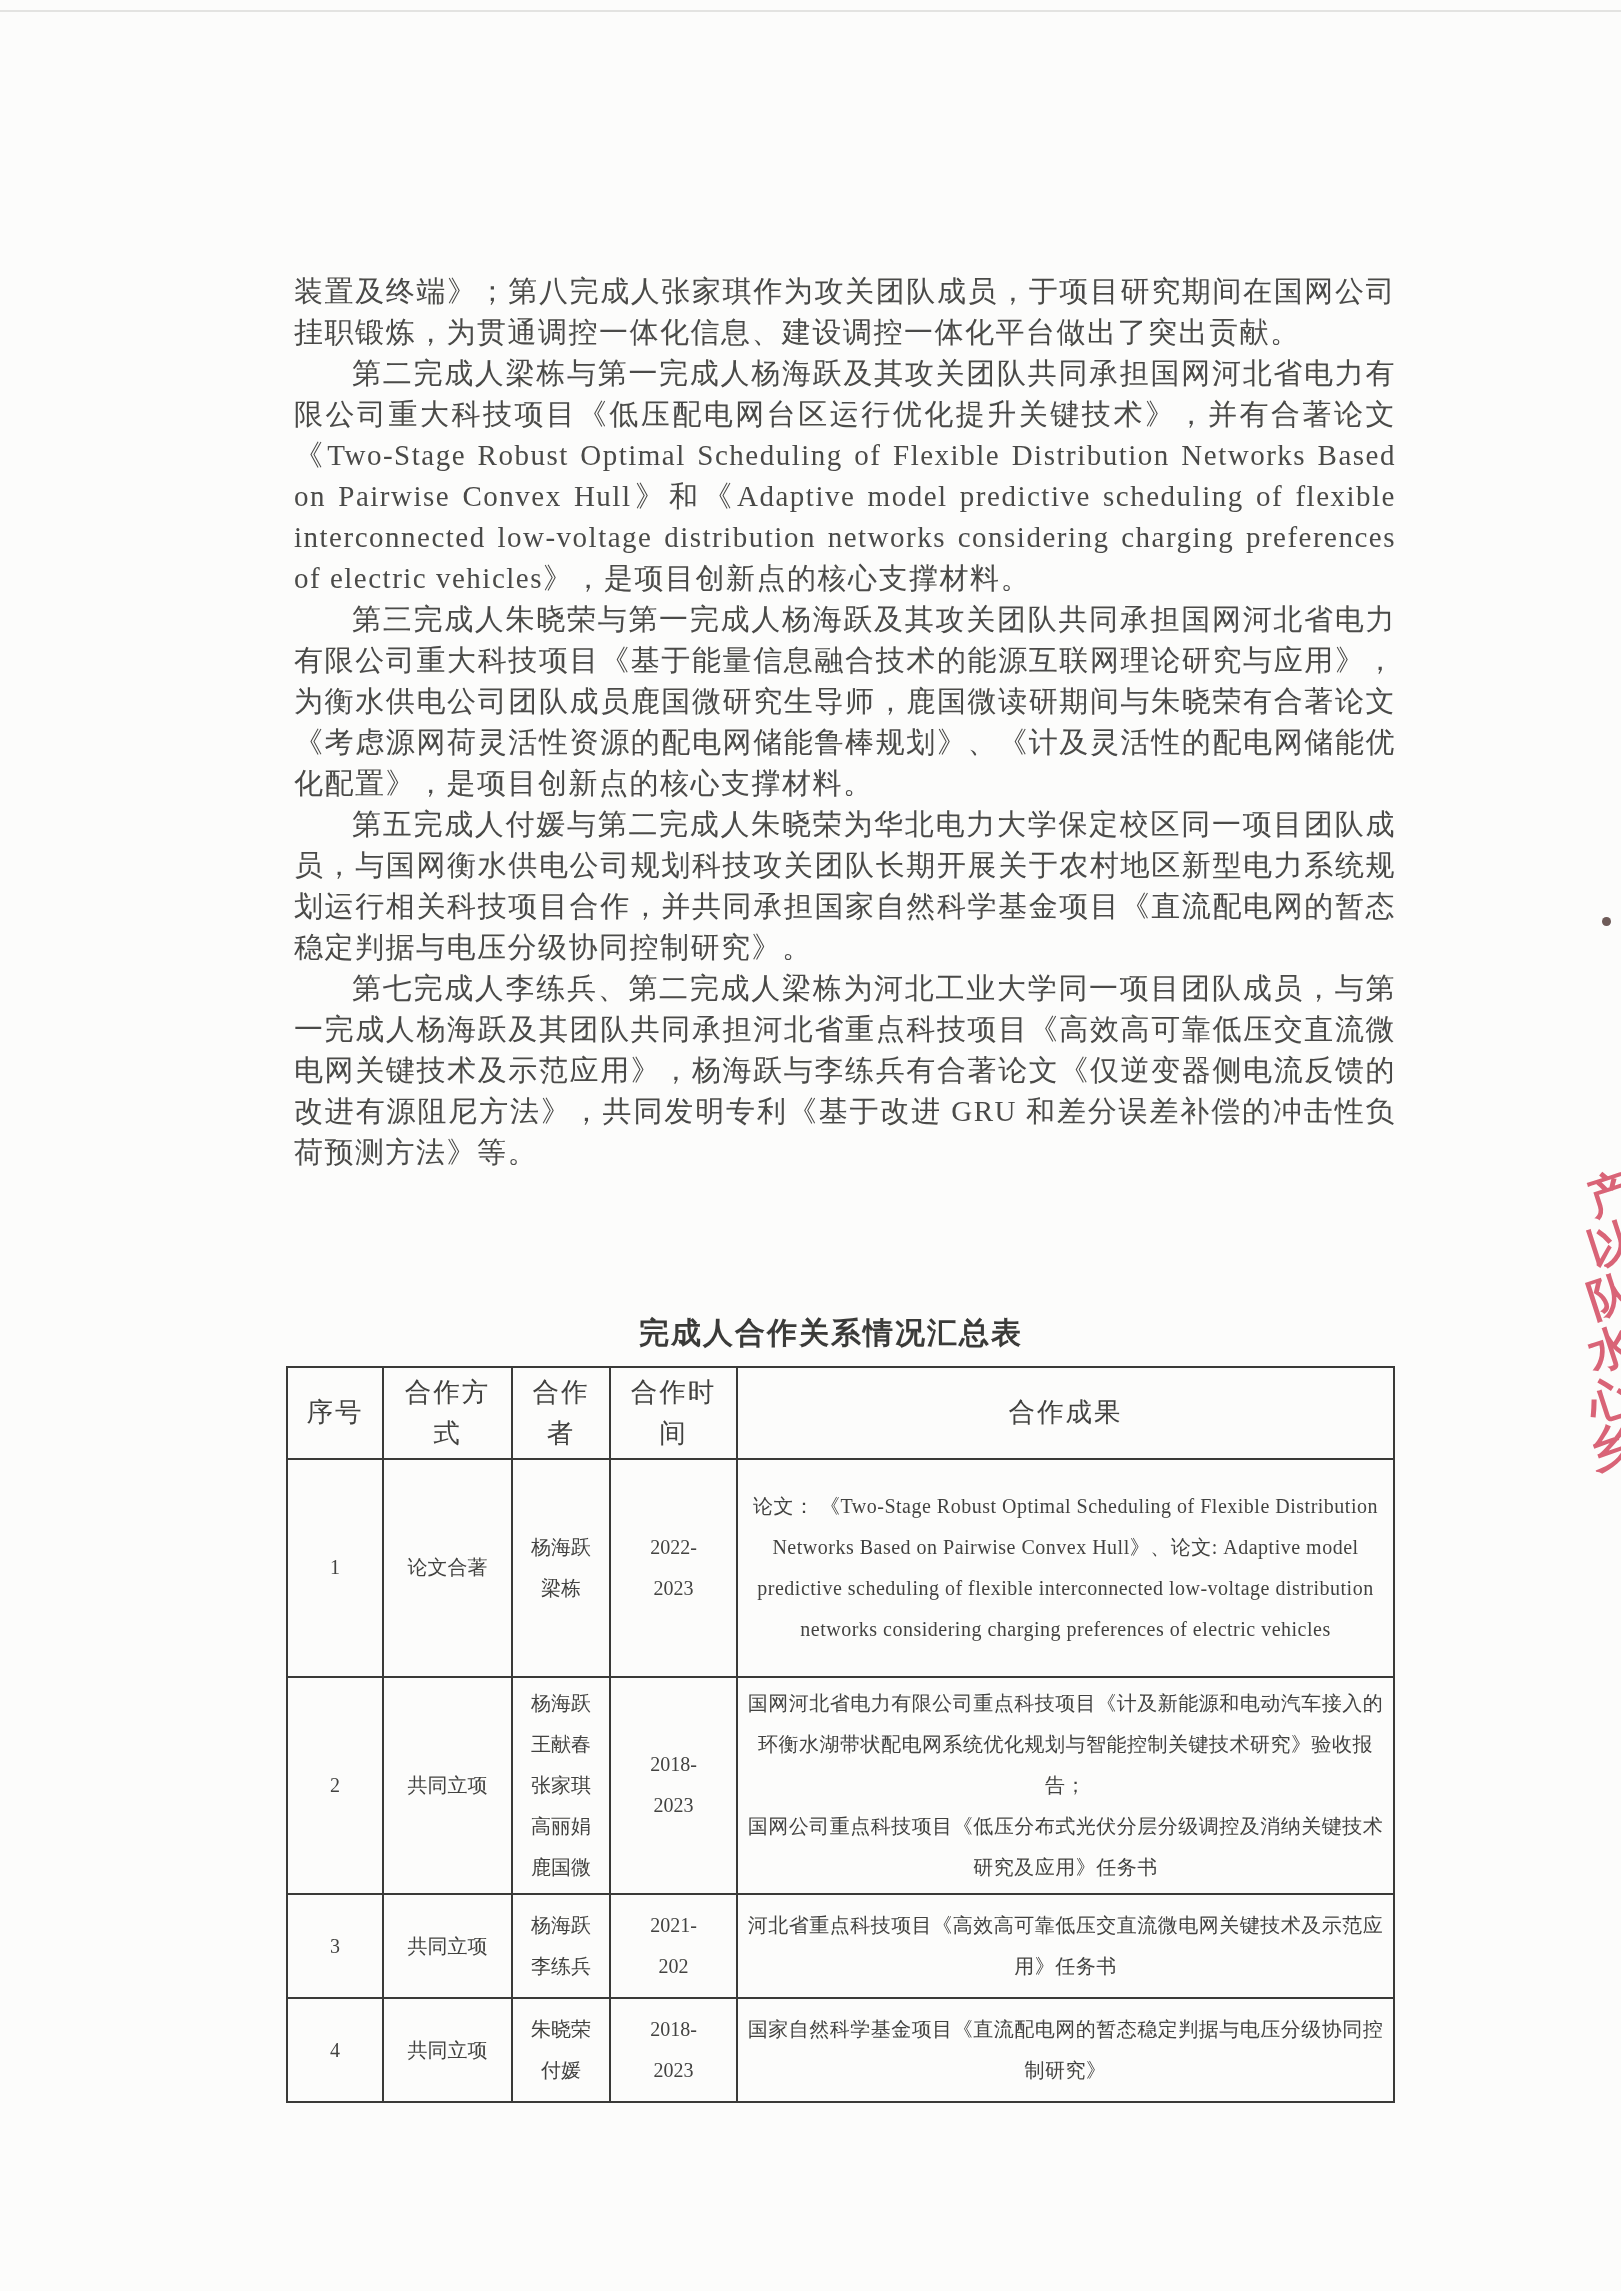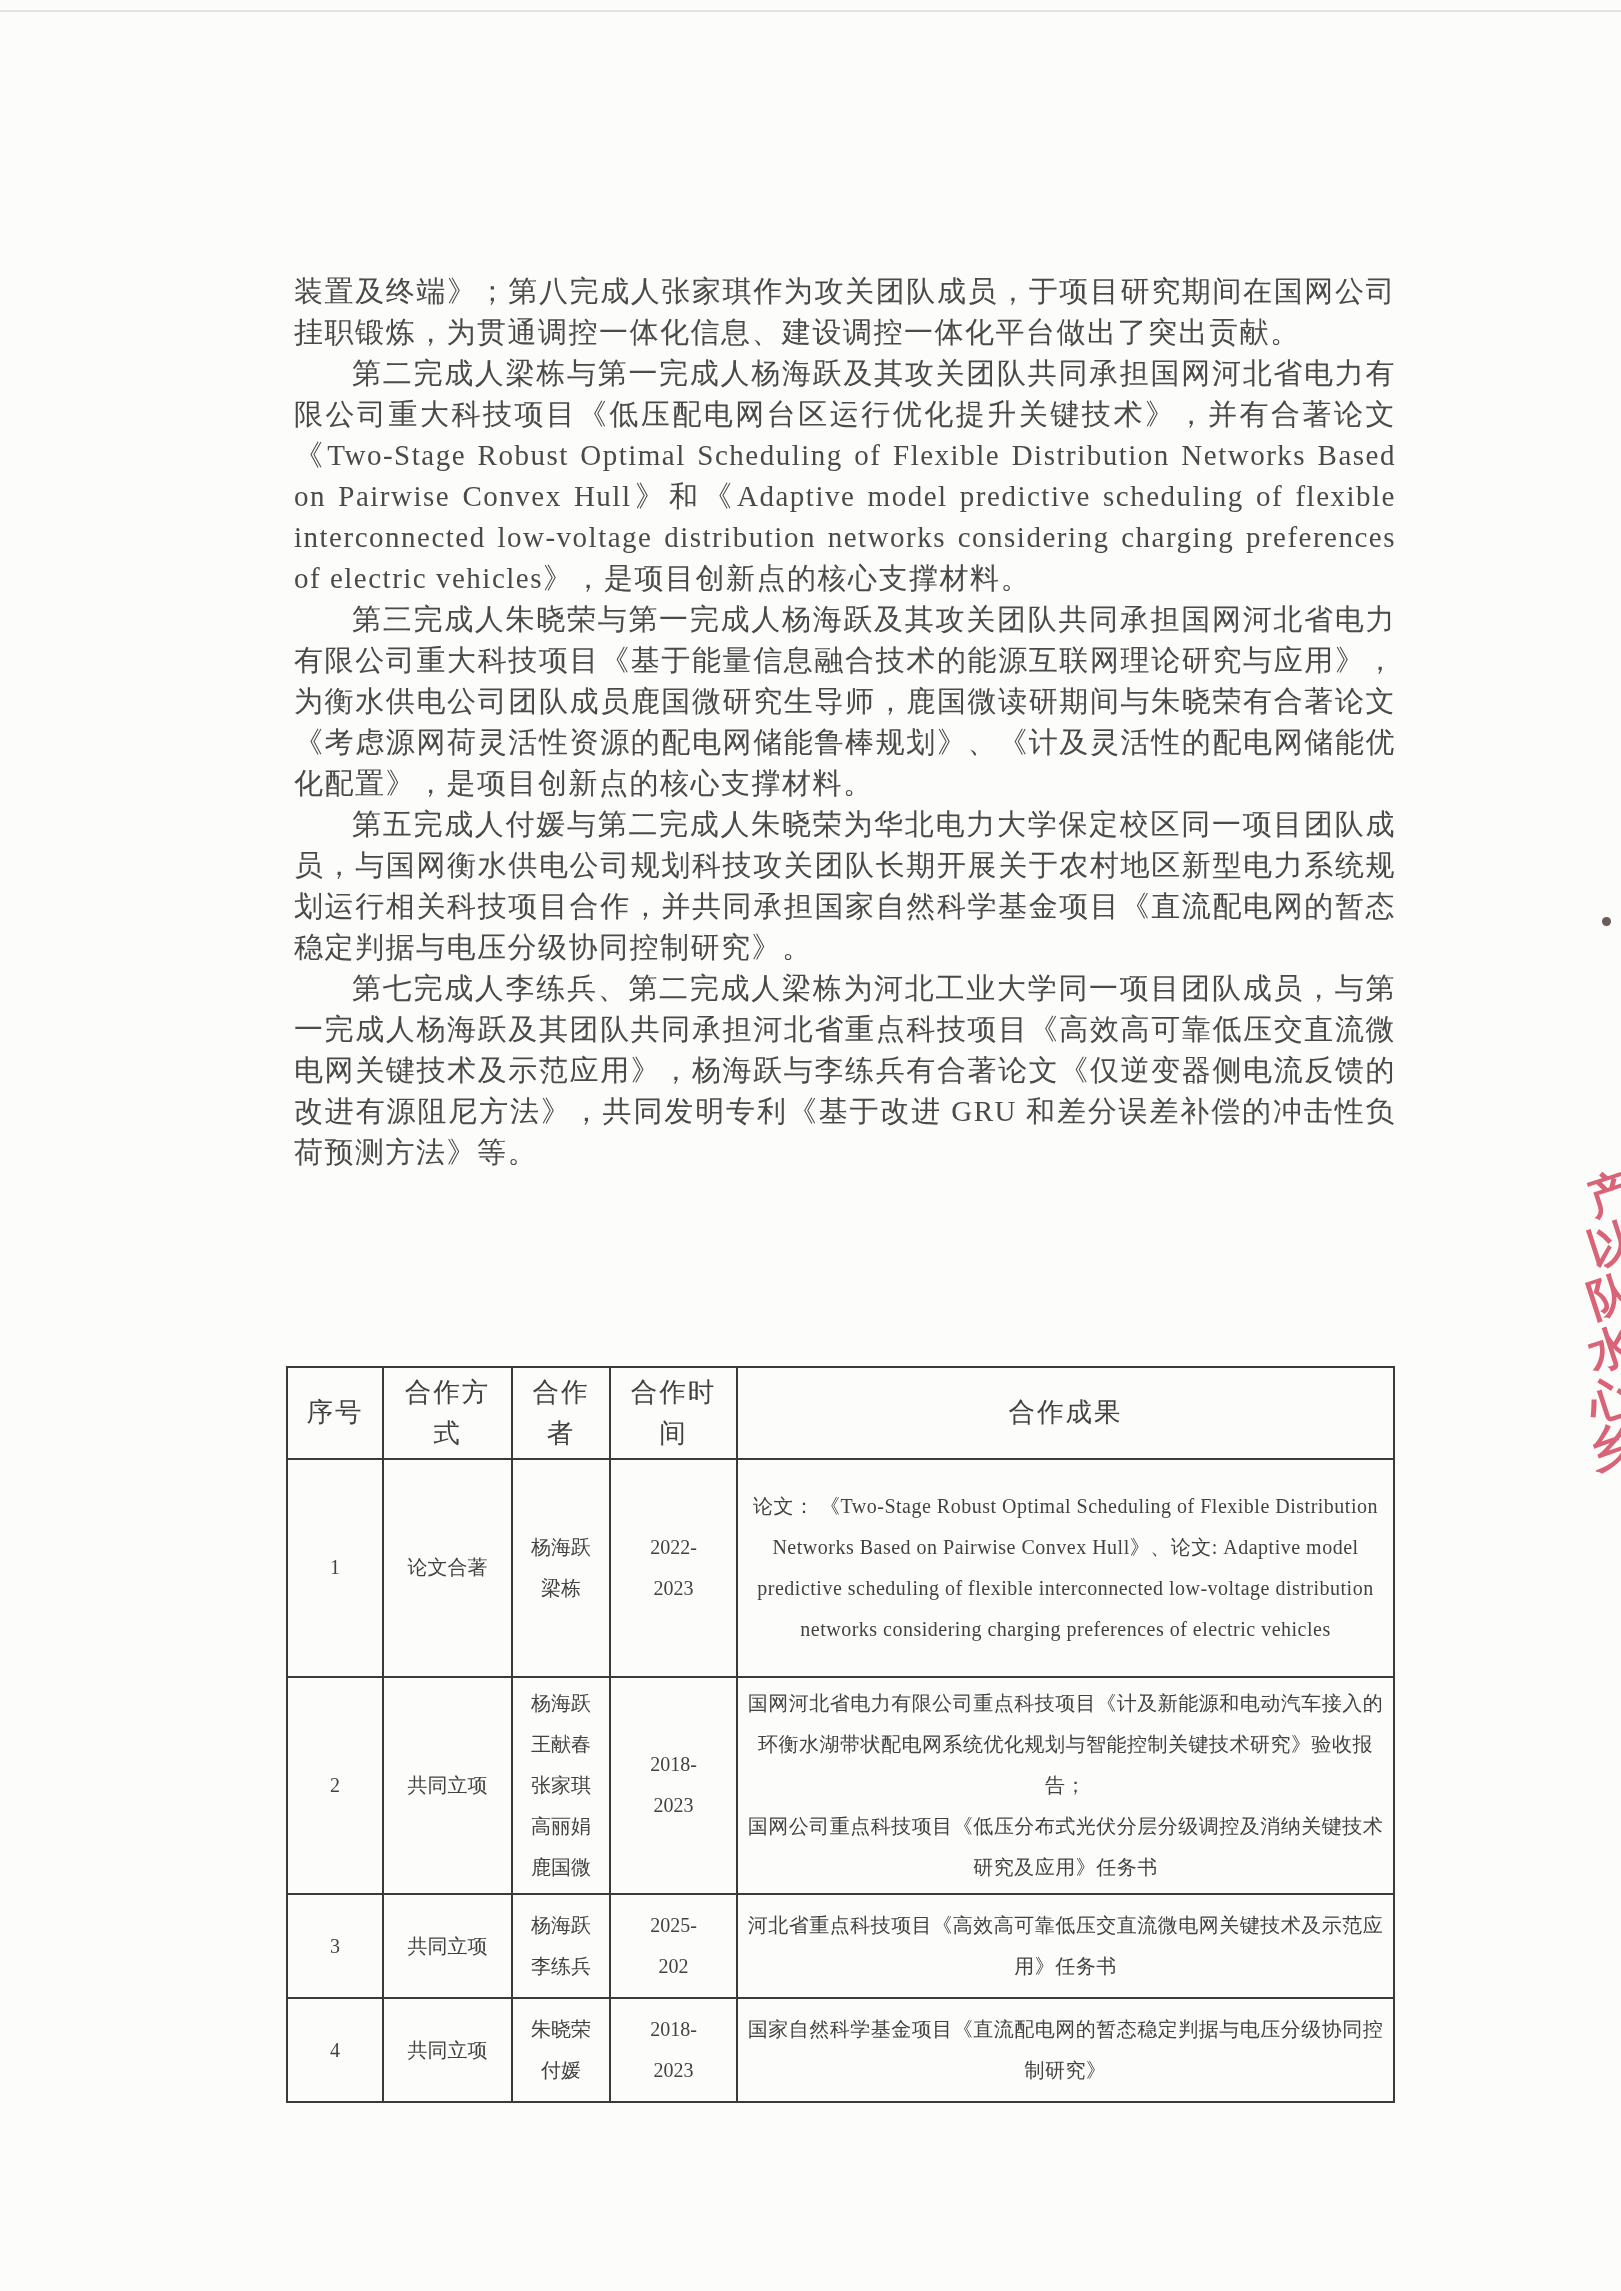--- a/index.html
+++ b/index.html
@@ -79,20 +79,21 @@
   <div class="scan-top-line"></div>
 
   <div class="paras" id="paras">
       <p>装置及终端》；第八完成人张家琪作为攻关团队成员，于项目研究期间在国网公司挂职锻炼，为贯通调控一体化信息、建设调控一体化平台做出了突出贡献。</p>
       <p>第二完成人梁栋与第一完成人杨海跃及其攻关团队共同承担国网河北省电力有限公司重大科技项目《低压配电网台区运行优化提升关键技术》，并有合著论文《Two-Stage Robust Optimal Scheduling of Flexible Distribution Networks Based on Pairwise Convex Hull》和《Adaptive model predictive scheduling of flexible interconnected low-voltage distribution networks considering charging preferences of electric vehicles》，是项目创新点的核心支撑材料。</p>
       <p>第三完成人朱晓荣与第一完成人杨海跃及其攻关团队共同承担国网河北省电力有限公司重大科技项目《基于能量信息融合技术的能源互联网理论研究与应用》，为衡水供电公司团队成员鹿国微研究生导师，鹿国微读研期间与朱晓荣有合著论文《考虑源网荷灵活性资源的配电网储能鲁棒规划》、《计及灵活性的配电网储能优化配置》，是项目创新点的核心支撑材料。</p>
       <p>第五完成人付媛与第二完成人朱晓荣为华北电力大学保定校区同一项目团队成员，与国网衡水供电公司规划科技攻关团队长期开展关于农村地区新型电力系统规划运行相关科技项目合作，并共同承担国家自然科学基金项目《直流配电网的暂态稳定判据与电压分级协同控制研究》。</p>
       <p>第七完成人李练兵、第二完成人梁栋为河北工业大学同一项目团队成员，与第一完成人杨海跃及其团队共同承担河北省重点科技项目《高效高可靠低压交直流微电网关键技术及示范应用》，杨海跃与李练兵有合著论文《仅逆变器侧电流反馈的改进有源阻尼方法》，共同发明专利《基于改进 GRU 和差分误差补偿的冲击性负荷预测方法》等。</p>
     </div>
 
+  <h3 class="tbl-title">完成人合作关系情况汇总表</h3>
 
   <table class="coop">
     <colgroup>
       <col style="width:96px">
       <col style="width:129px">
       <col style="width:98px">
       <col style="width:127px">
       <col style="width:657px">
     </colgroup>
     <thead>
@@ -125,21 +126,21 @@
           <td class="period">2018-
 2023</td>
           <td class="result">国网河北省电力有限公司重点科技项目《计及新能源和电动汽车接入的环衡水湖带状配电网系统优化规划与智能控制关键技术研究》验收报告；
 国网公司重点科技项目《低压分布式光伏分层分级调控及消纳关键技术研究及应用》任务书</td>
         </tr>
         <tr>
           <td class="no">3</td>
           <td class="method">共同立项</td>
           <td class="partners">杨海跃
 李练兵</td>
-          <td class="period">2025-
+          <td class="period">2021-
 202</td>
           <td class="result">河北省重点科技项目《高效高可靠低压交直流微电网关键技术及示范应用》任务书</td>
         </tr>
         <tr>
           <td class="no">4</td>
           <td class="method">共同立项</td>
           <td class="partners">朱晓荣
 付媛</td>
           <td class="period">2018-
 2023</td>

